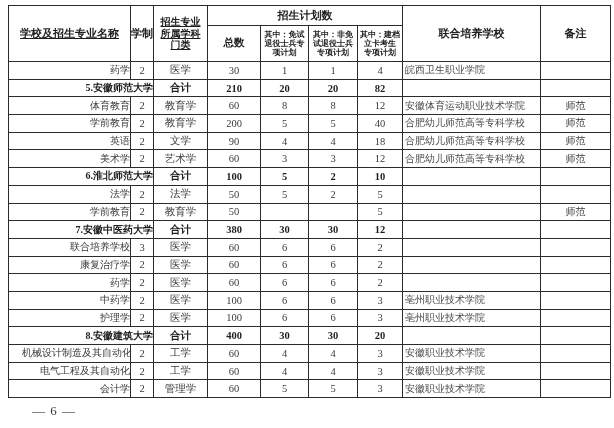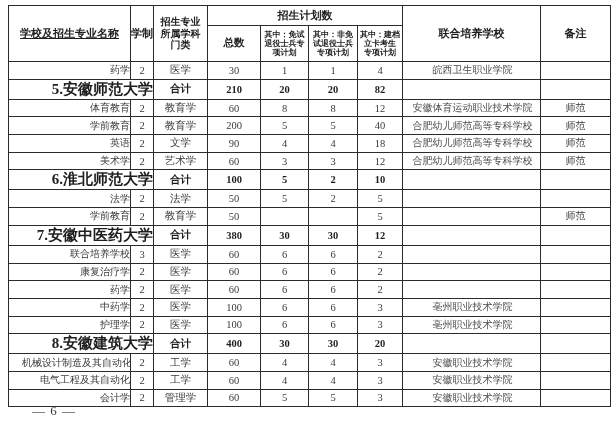--- a/index.html
+++ b/index.html
@@ -28,35 +28,35 @@
   }
   thead th {
     font-weight: bold;
     font-size: 11px;
     color: #1e1e1e;
     line-height: 1.15;
   }
   tr.head-top { height: 20px; }
   tr.head-sub { height: 36px; }
   th.h-school { font-size: 11px; text-decoration: underline; }
-  th.h-discipline { font-size: 10px; white-space: pre-line; }
+  th.h-discipline { font-size: 10px; white-space: pre-line; text-decoration: underline; }
   th.h-sub-small { font-size: 8px; white-space: pre-line; font-weight: bold; padding: 0 1px; }
   th.h-total { font-size: 10.5px; }
 
   tbody tr { height: 17.7px; }
   tbody td {
     font-size: 10.5px;
     color: #3a3a3a;
     white-space: nowrap;
   }
   td.c-name { text-align: right; padding-left: 13px; font-size: 10px; }
-  td.c-joint { text-align: center; padding-left: 2px; font-size: 10px; color: #4a4a4a; }
+  td.c-joint { text-align: left; padding-left: 2px; font-size: 10px; color: #4a4a4a; }
   td.c-remark { font-size: 10px; }
   tr.univ td { font-weight: bold; color: #1e1e1e; }
-  tr.univ td.c-name { padding-left: 2px; font-size: 15px; }
+  tr.univ td.c-name { padding-left: 2px; font-size: 10px; }
 
   .pageno {
     position: absolute;
     left: 32px; top: 403px;
     font-size: 13px;
     color: #3a3a3a;
     letter-spacing: 1px;
   }
 </style>
 </head>

